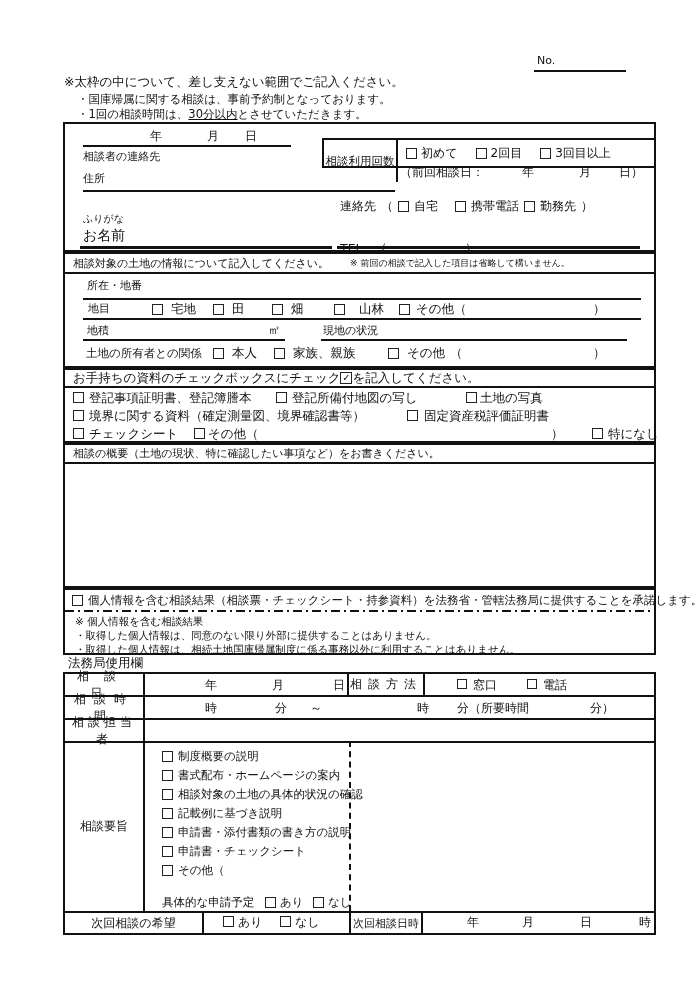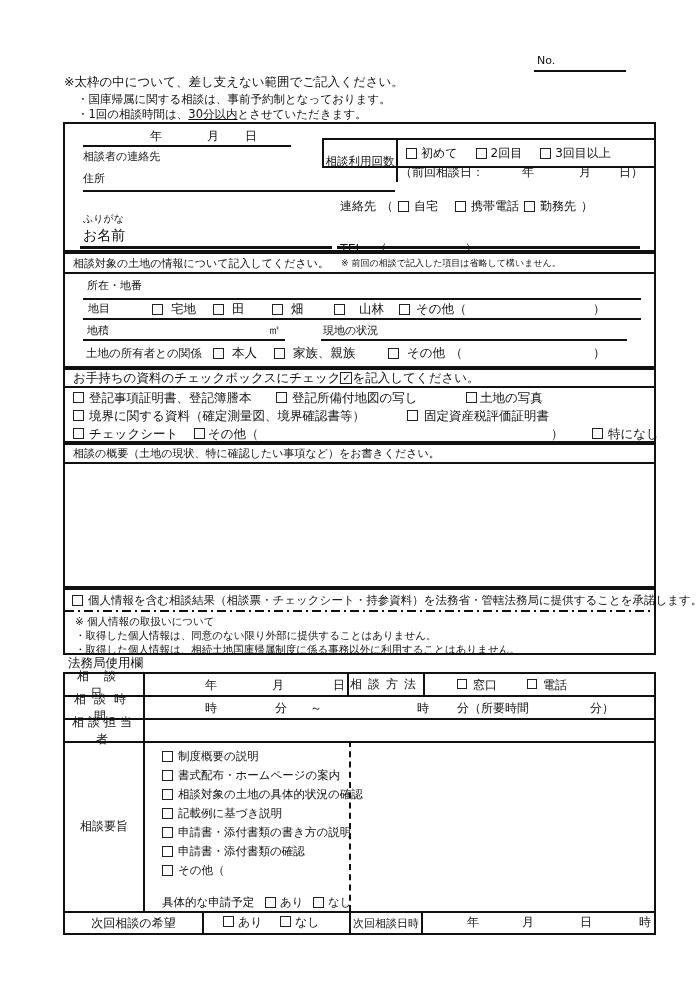--- a/index.html
+++ b/index.html
@@ -82,21 +82,21 @@
     </div>
     <span class="a fs12 txt" style="left:76px;top:24px;">（前回相談日：</span>
     <span class="a fs12 txt" style="left:198px;top:24px;">年</span>
     <span class="a fs12 txt" style="left:255px;top:24px;">月</span>
     <span class="a fs12 txt" style="left:295px;top:24px;">日）</span>
   </div>
 
   <div class="box" style="left:63px;top:252px;width:593px;height:116px;">
     <div class="a flexr" style="left:0;top:0;width:589px;height:18px;border-bottom:2px solid #111;">
       <span class="fs13 w500 txt" style="margin-left:8px;">相談対象の土地の情報について記入してください。</span>
-      <span class="fs9 txt" style="margin-left:12px;">※ 前回の相談で記入した項目は省略して構いません。</span>
+      <span class="fs9 txt" style="margin-left:21px;">※ 前回の相談で記入した項目は省略して構いません。</span>
     </div>
     <div class="a fs13 txt" style="left:22px;top:24px;">所在・地番</div>
     <div class="hline" style="left:18px;top:44px;width:558px;height:2px;"></div>
     <span class="a fs13 txt" style="left:23px;top:47px;">地目</span>
     <span class="cb a" style="left:87px;top:50px;"></span>
     <span class="a fs125 txt" style="left:106px;top:47px;">宅地</span>
     <span class="cb a" style="left:148px;top:50px;"></span>
     <span class="a fs125 txt" style="left:167px;top:47px;">田</span>
     <span class="cb a" style="left:207px;top:50px;"></span>
     <span class="a fs125 txt" style="left:226px;top:47px;">畑</span>
@@ -153,21 +153,21 @@
     </div>
     <div class="a" style="left:0;top:17px;width:589px;height:124px;"></div>
   </div>
 
   <div class="box" style="left:63px;top:588px;width:593px;height:67px;border-width:2.5px;">
     <div class="a flexr" style="left:7px;top:3px;gap:5px;">
       <span class="cb"></span>
       <span class="fs115 txt">個人情報を含む相談結果（相談票・チェックシート・持参資料）を法務省・管轄法務局に提供することを承諾します。</span>
     </div>
     <div class="dashdot" style="left:0;top:20px;width:588px;"></div>
-    <div class="a fs105 txt" style="left:10px;top:25px;">※ 個人情報の取扱いについて</div>
+    <div class="a fs105 txt" style="left:10px;top:25px;">※ 個人情報を含む相談結果</div>
     <div class="a fs105 txt" style="left:10px;top:39px;">・取得した個人情報は、同意のない限り外部に提供することはありません。</div>
     <div class="a fs105 txt" style="left:10px;top:53px;">・取得した個人情報は、相続土地国庫帰属制度に係る事務以外に利用することはありません。</div>
   </div>
 
   <div class="a fs125 w500 txt" style="left:68px;top:655px;">法務局使用欄</div>
 
   <div class="box" style="left:63px;top:672px;width:593px;height:263px;">
 
     <div class="hline" style="left:0;top:21px;width:589px;height:2px;"></div>
     <div class="hline" style="left:0;top:44px;width:589px;height:2px;"></div>
@@ -208,21 +208,21 @@
     <span class="a fs115 txt" style="left:113px;top:75px;">制度概要の説明</span>
     <span class="cb a" style="left:97px;top:96px;"></span>
     <span class="a fs115 txt" style="left:113px;top:94px;">書式配布・ホームページの案内</span>
     <span class="cb a" style="left:97px;top:115px;"></span>
     <span class="a fs115 txt" style="left:113px;top:113px;">相談対象の土地の具体的状況の確認</span>
     <span class="cb a" style="left:97px;top:134px;"></span>
     <span class="a fs115 txt" style="left:113px;top:132px;">記載例に基づき説明</span>
     <span class="cb a" style="left:97px;top:153px;"></span>
     <span class="a fs115 txt" style="left:113px;top:151px;">申請書・添付書類の書き方の説明</span>
     <span class="cb a" style="left:97px;top:172px;"></span>
-    <span class="a fs115 txt" style="left:113px;top:170px;">申請書・添付書類の確認</span>
+    <span class="a fs115 txt" style="left:113px;top:170px;">申請書・チェックシート</span>
     <span class="cb a" style="left:97px;top:191px;"></span>
     <span class="a fs115 txt" style="left:113px;top:189px;">その他（</span>
     <span class="a fs115 txt" style="left:97px;top:221px;">具体的な申請予定</span>
     <span class="cb a" style="left:200px;top:223px;"></span>
     <span class="a fs115 txt" style="left:215px;top:221px;">あり</span>
     <span class="cb a" style="left:248px;top:223px;"></span>
     <span class="a fs115 txt" style="left:263px;top:221px;">なし</span>
 
     <div class="cell fs12" style="left:0;top:239px;width:137px;height:20px;justify-content:center;">次回相談の希望</div>
     <span class="cb a" style="left:158px;top:242px;"></span>

